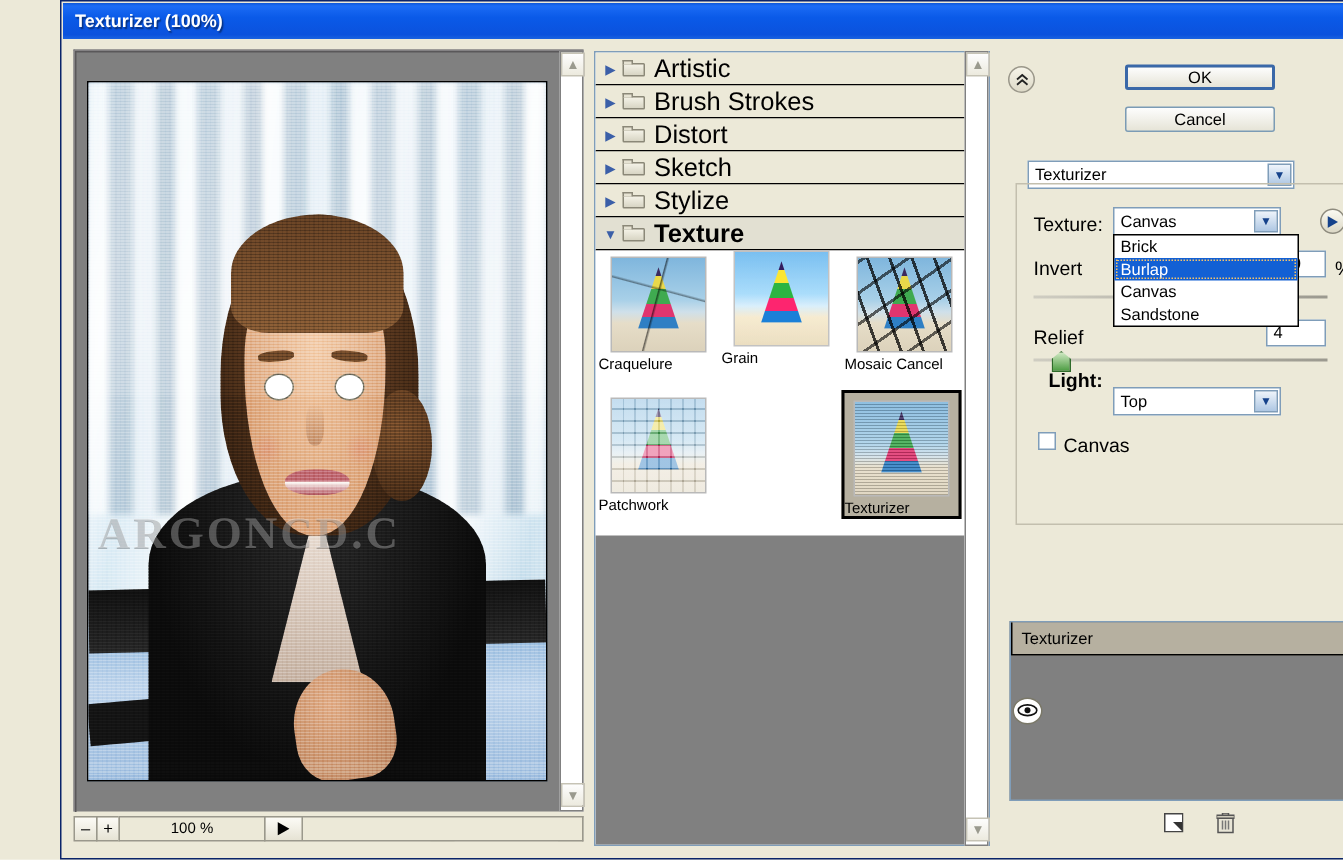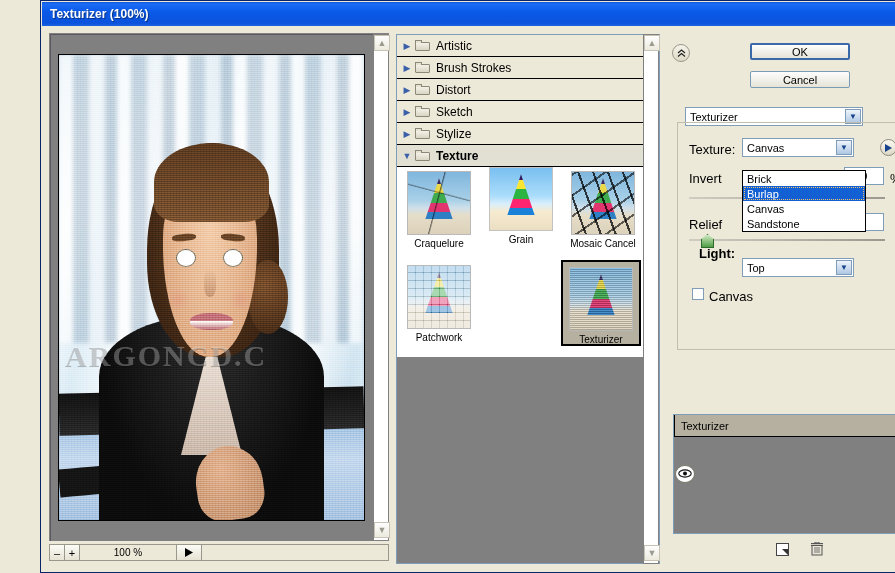--- a/index.html
+++ b/index.html
@@ -134,27 +134,27 @@
   .cat-row{height:22px;display:flex;align-items:center;padding-left:4px;
     border-bottom:1px solid #000;background:#ece9d8;box-sizing:border-box;}
   .cat-row.open{background:#e2e0d2;}
   .tri{width:12px;height:12px;display:flex;align-items:center;justify-content:center;
     color:#3b5fa8;font-size:9px;}
   .folder{width:16px;height:12px;margin:0 5px 0 2px;position:relative;}
   .folder:before{content:"";position:absolute;left:0;top:2px;width:15px;height:9px;
     background:linear-gradient(to bottom,#f4f2e7,#d8d5c4);border:1px solid #8b8878;box-sizing:border-box;border-radius:1px;}
   .folder:after{content:"";position:absolute;left:0;top:0px;width:7px;height:3px;
     background:#e6e3d3;border:1px solid #8b8878;border-bottom:none;box-sizing:border-box;}
-  .cat-label{font-size:12px;color:#000;}
+  .cat-label{font-size:17px;color:#000;}
   .cat-row.open .cat-label{font-weight:bold;}
 
   .thumbs{position:absolute;left:0;top:132px;width:246px;height:190px;background:#fff;}
   .thumb{position:absolute;width:80px;}
   .thumb .box{width:64px;height:64px;margin:0 auto;border:1px solid #b9b9b9;box-sizing:border-box;overflow:hidden;position:relative;}
-  .thumb .cap{text-align:center;font-size:10px;margin-top:3px;color:#000;}
+  .thumb .cap{text-align:left;font-size:10px;margin-top:3px;color:#000;}
   .thumb.sel{background:#b6b0a0;border:2px solid #000;box-sizing:border-box;padding-top:5px;height:86px;}
   .sail{position:absolute;inset:0;background:linear-gradient(to bottom,#7fb6dd 0%,#a8d0e8 45%,#cfe0ea 58%,#e6ddc8 70%,#dcd2bb 100%);}
   .sail:after{content:"";position:absolute;left:28%;top:10%;width:44%;height:66%;
     background:linear-gradient(to bottom,#3c2a5e 0 14%,#e8d84a 14% 36%,#3faa50 36% 60%,#e0356f 60% 82%,#2f7fc4 82% 100%);
     clip-path:polygon(50% 0,100% 100%,0 100%);}
   .grain-f{filter:contrast(1.15) saturate(1.1);}
   .craq{position:absolute;inset:0;
     background-image:
       linear-gradient(105deg,transparent 46%,rgba(0,0,0,.55) 47%,transparent 49%),
       linear-gradient(15deg,transparent 62%,rgba(0,0,0,.4) 63%,transparent 65%);}
@@ -421,21 +421,21 @@
 
     <span class="lbl" style="position:absolute;left:31px;top:212px;font-weight:bold;">Light:</span>
     <div class="combo" style="position:absolute;left:74px;top:224px;width:112px;">
       <span>Top</span>
       <span class="arrow">▼</span>
     </div>
 
     <div class="chk" style="position:absolute;left:24px;top:254px;"></div>
     <span class="lbl" style="position:absolute;left:41px;top:255px;">Canvas</span>
 
-    <div class="dropdown" style="left:74px;top:136px;width:122px;">
+    <div class="dropdown" style="left:74px;top:122px;width:122px;">
       <div class="dd-item">Brick</div>
       <div class="dd-item sel">Burlap</div>
       <div class="dd-item">Canvas</div>
       <div class="dd-item">Sandstone</div>
     </div>
   </div>
 
   <div class="layers">
     <div class="layer-row">
       <div class="eye">

